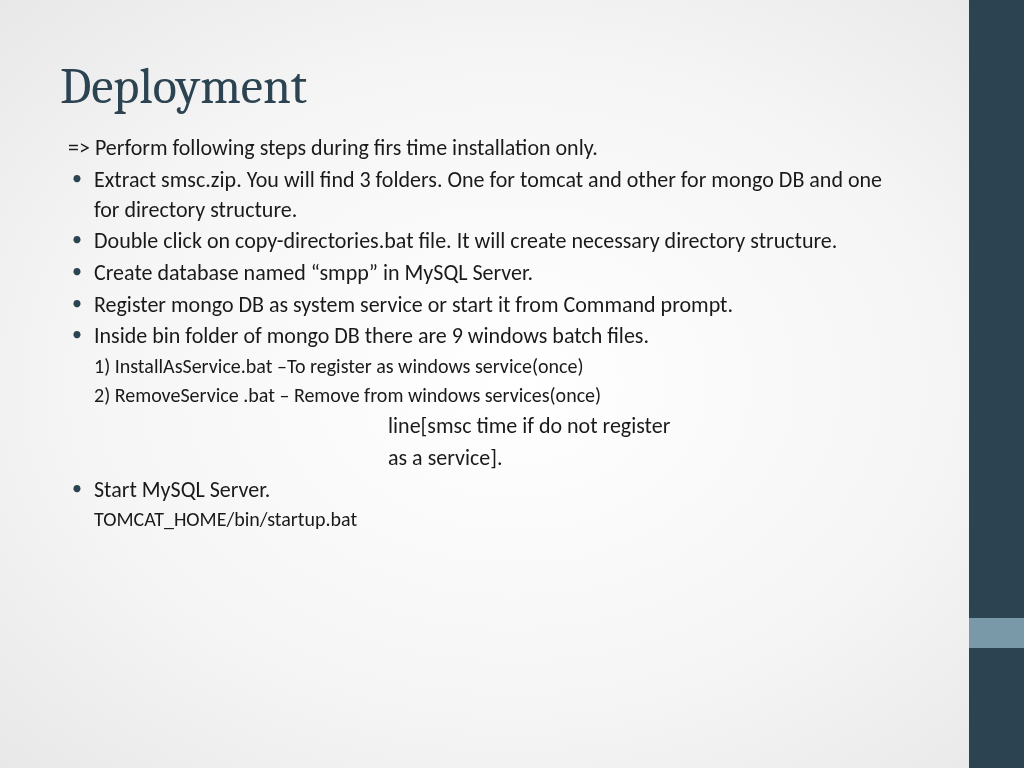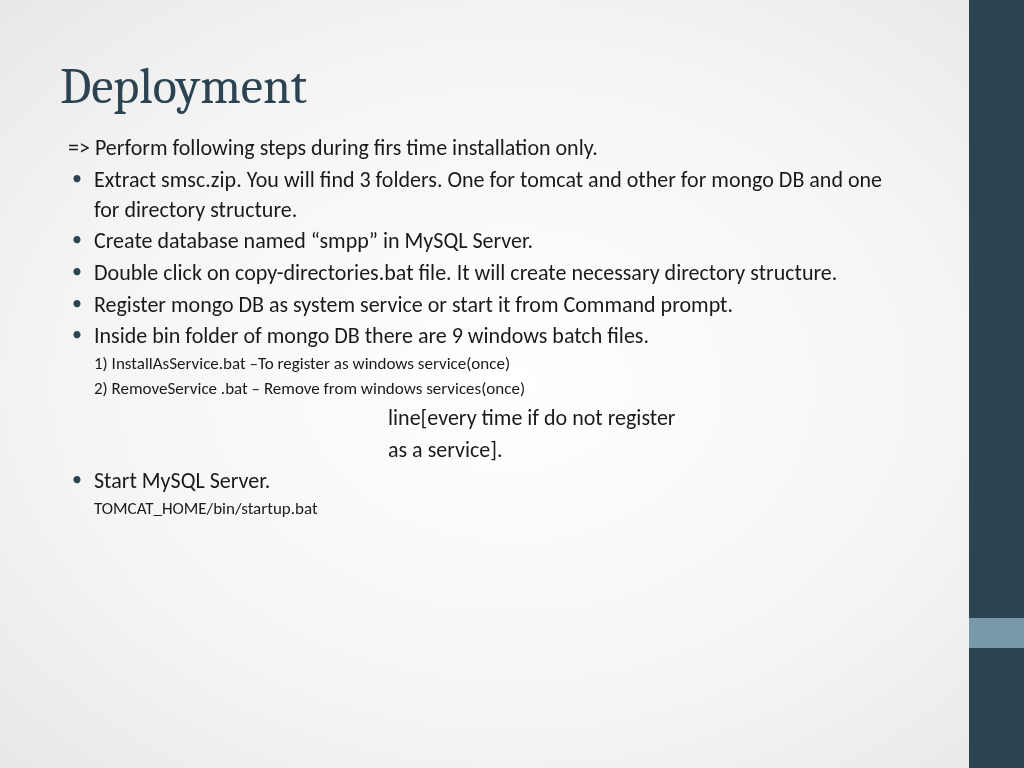--- a/index.html
+++ b/index.html
@@ -62,21 +62,21 @@
     }
     .bullet-item::before {
       content: '•';
       position: absolute;
       left: 4px;
       top: 0;
       color: #2c4452;
       font-size: 20px;
     }
     .sub-item {
-      font-size: 17px;
+      font-size: 20px;
       color: #1a1a1a;
       line-height: 1.35;
       padding-left: 26px;
       margin-bottom: 2px;
     }
     .sub-indent {
       font-size: 22px;
       color: #1a1a1a;
       line-height: 1.35;
       padding-left: 320px;
@@ -87,24 +87,24 @@
 <body>
 
 <div class="sidebar-dark"></div>
 <div class="sidebar-light"></div>
 
 <div class="content">
   <h1 class="title">Deployment</h1>
   <div class="intro">=&gt; Perform following steps during firs time installation only.</div>
   <ul class="bullet-list">
     <li class="bullet-item">Extract smsc.zip. You will find 3 folders. One for tomcat and other for mongo DB and one for directory structure.</li>
+    <li class="bullet-item">Double click on copy-directories.bat file. It will create necessary directory structure.</li>
     <li class="bullet-item">Create database named “smpp” in MySQL Server.</li>
-    <li class="bullet-item">Double click on copy-directories.bat file. It will create necessary directory structure.</li>
     <li class="bullet-item">Register mongo DB as system service or start it from Command prompt.</li>
     <li class="bullet-item">Inside bin folder of mongo DB there are 9 windows batch files.</li>
     <li class="sub-item">1) InstallAsService.bat –To register as windows service(once)</li>
     <li class="sub-item">2) RemoveService .bat – Remove from windows services(once)</li>
-    <li class="sub-indent">line[every time if do not register</li>
+    <li class="sub-indent">line[smsc time if do not register</li>
     <li class="sub-indent">as a service].</li>
     <li class="bullet-item">Start MySQL Server.</li>
     <li class="sub-item">TOMCAT_HOME/bin/startup.bat</li>
   </ul>
 </div>
 
 </body></html>

